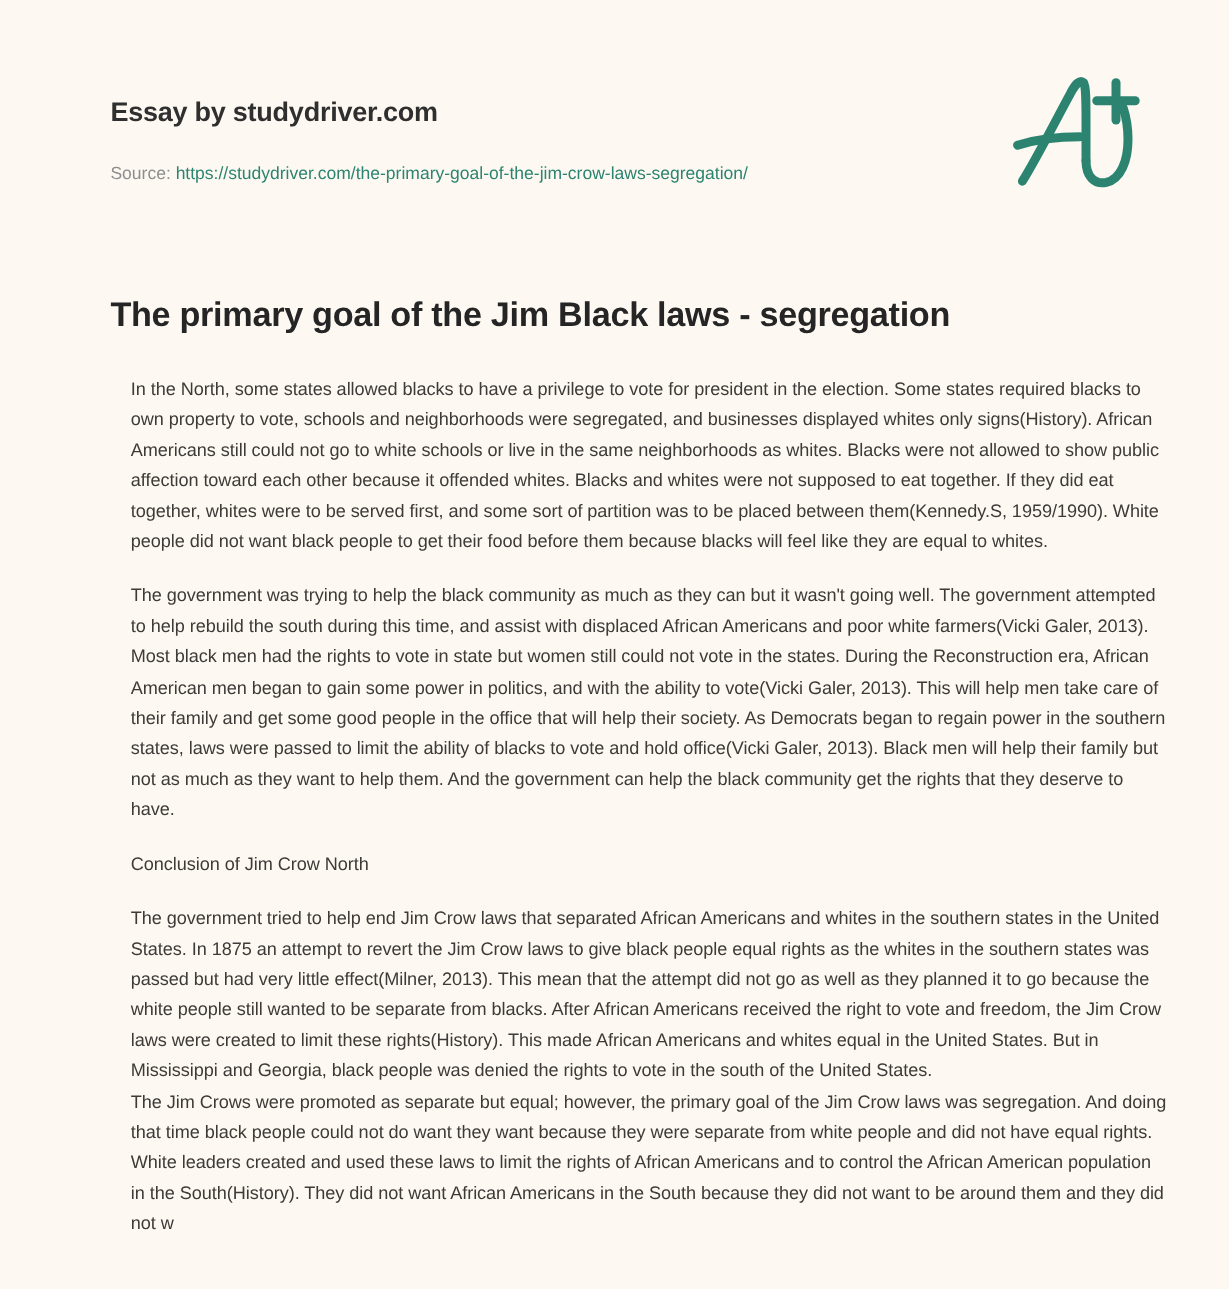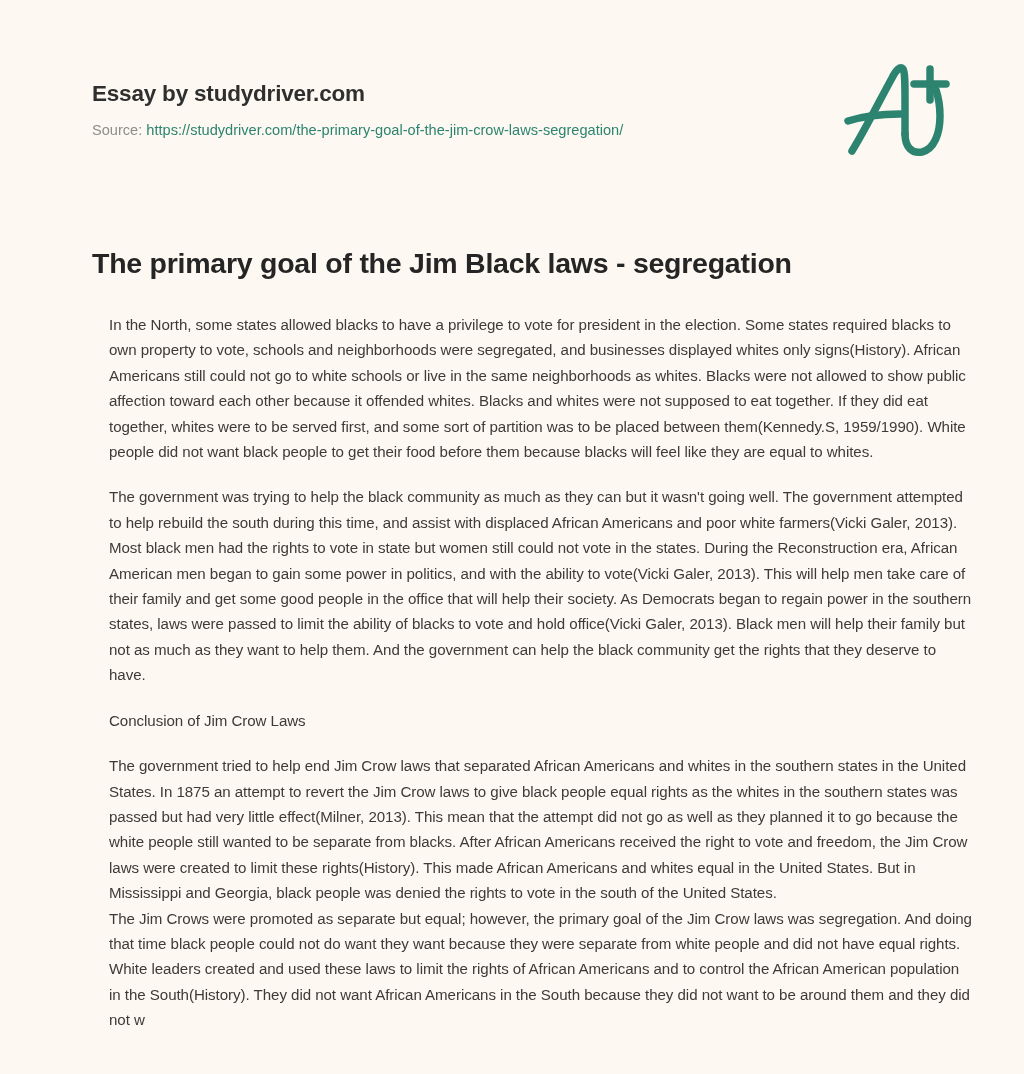--- a/index.html
+++ b/index.html
@@ -36,21 +36,21 @@
     font-size: 22.5px;
     font-weight: bold;
     color: #2f2f2f;
     letter-spacing: -0.2px;
     line-height: 1.2;
     margin: 0;
     padding-top: 24px;
   }
 
   .source-line {
-    margin-top: 14px;
+    margin-top: 29px;
     font-size: 14.6px;
     line-height: 1.3;
     color: #8d8d8d;
     white-space: nowrap;
   }
 
   .source-label {
     color: #8d8d8d;
   }
 
@@ -134,18 +134,18 @@
         <path d="M100 21 L 100 52"></path>
       </g>
     </svg>
   </div>
 
   <h1 class="doc-title">The primary goal of the Jim Black laws - segregation</h1>
 
   <div class="body-copy">
     <p>In the North, some states allowed blacks to have a privilege to vote for president in the election. Some states required blacks to own property to vote, schools and neighborhoods were segregated, and businesses displayed whites only signs(History). African Americans still could not go to white schools or live in the same neighborhoods as whites. Blacks were not allowed to show public affection toward each other because it offended whites. Blacks and whites were not supposed to eat together. If they did eat together, whites were to be served first, and some sort of partition was to be placed between them(Kennedy.S, 1959/1990). White people did not want black people to get their food before them because blacks will feel like they are equal to whites.</p>
     <p>The government was trying to help the black community as much as they can but it wasn't going well. The government attempted to help rebuild the south during this time, and assist with displaced African Americans and poor white farmers(Vicki Galer, 2013). Most black men had the rights to vote in state but women still could not vote in the states. During the Reconstruction era, African American men began to gain some power in politics, and with the ability to vote(Vicki Galer, 2013). This will help men take care of their family and get some good people in the office that will help their society. As Democrats began to regain power in the southern states, laws were passed to limit the ability of blacks to vote and hold office(Vicki Galer, 2013). Black men will help their family but not as much as they want to help them. And the government can help the black community get the rights that they deserve to have.</p>
-    <p class="section-head">Conclusion of Jim Crow Laws</p>
+    <p class="section-head">Conclusion of Jim Crow North</p>
     <p class="tight">The government tried to help end Jim Crow laws that separated African Americans and whites in the southern states in the United States. In 1875 an attempt to revert the Jim Crow laws to give black people equal rights as the whites in the southern states was passed but had very little effect(Milner, 2013). This mean that the attempt did not go as well as they planned it to go because the white people still wanted to be separate from blacks. After African Americans received the right to vote and freedom, the Jim Crow laws were created to limit these rights(History). This made African Americans and whites equal in the United States. But in Mississippi and Georgia, black people was denied the rights to vote in the south of the United States.</p>
     <p>The Jim Crows were promoted as separate but equal; however, the primary goal of the Jim Crow laws was segregation. And doing that time black people could not do want they want because they were separate from white people and did not have equal rights. White leaders created and used these laws to limit the rights of African Americans and to control the African American population in the South(History). They did not want African Americans in the South because they did not want to be around them and they did not w</p>
   </div>
 
 </div>
 
 </body></html>

